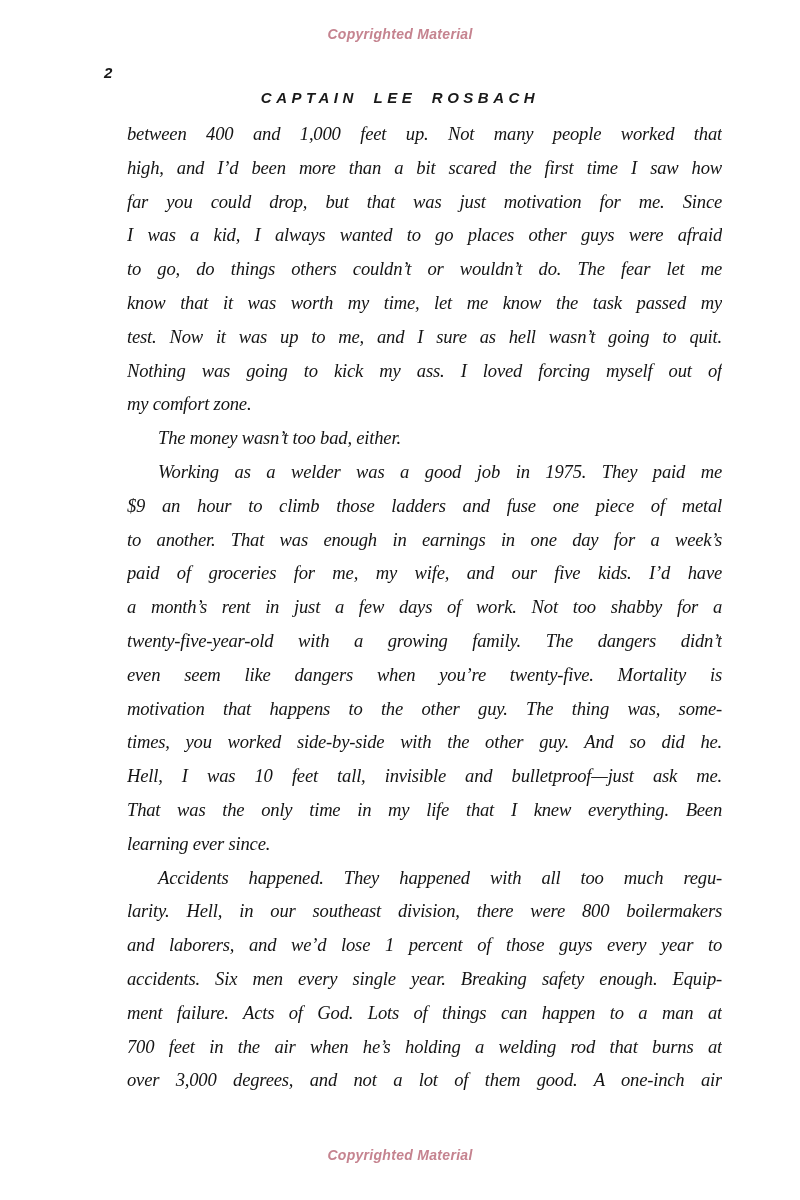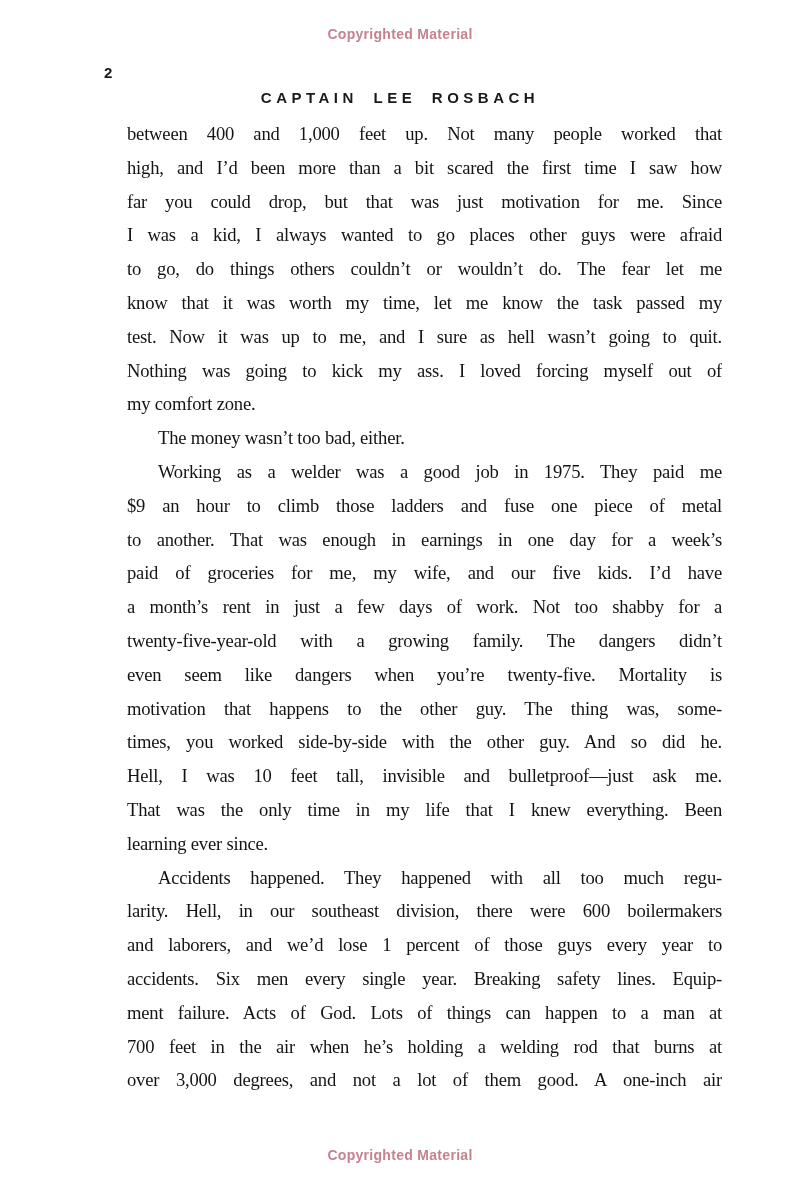--- a/index.html
+++ b/index.html
@@ -6,20 +6,21 @@
     margin: 0;
     padding: 0;
     background: #ffffff;
   }
   .page {
     position: relative;
     width: 800px;
     height: 1200px;
     background: #ffffff;
     overflow: hidden;
+    font-style: italic;
   }
   .watermark {
     position: absolute;
     left: 0;
     right: 0;
     text-align: center;
     font-family: "Liberation Sans", sans-serif;
     font-weight: 700;
     font-size: 14px;
     letter-spacing: 0.3px;
@@ -102,23 +103,23 @@
       <div class="line">paid of groceries for me, my wife, and our five kids. I’d have</div>
       <div class="line">a month’s rent in just a few days of work. Not too shabby for a</div>
       <div class="line">twenty-five-year-old with a growing family. The dangers didn’t</div>
       <div class="line">even seem like dangers when you’re twenty-five. Mortality is</div>
       <div class="line">motivation that happens to the other guy. The thing was, some-</div>
       <div class="line">times, you worked side-by-side with the other guy. And so did he.</div>
       <div class="line">Hell, I was 10 feet tall, invisible and bulletproof—just ask me.</div>
       <div class="line">That was the only time in my life that I knew everything. Been</div>
       <div class="line last">learning ever since.</div>
       <div class="line indent">Accidents happened. They happened with all too much regu-</div>
-      <div class="line">larity. Hell, in our southeast division, there were 600 boilermakers</div>
+      <div class="line">larity. Hell, in our southeast division, there were 800 boilermakers</div>
       <div class="line">and laborers, and we’d lose 1 percent of those guys every year to</div>
-      <div class="line">accidents. Six men every single year. Breaking safety lines. Equip-</div>
+      <div class="line">accidents. Six men every single year. Breaking safety enough. Equip-</div>
       <div class="line">ment failure. Acts of God. Lots of things can happen to a man at</div>
       <div class="line">700 feet in the air when he’s holding a welding rod that burns at</div>
       <div class="line">over 3,000 degrees, and not a lot of them good. A one-inch air</div>
     </div>
 
   <div class="watermark bottom" style="color: rgb(197, 131, 143);">Copyrighted Material</div>
 
 </div>
 
 </body></html>

